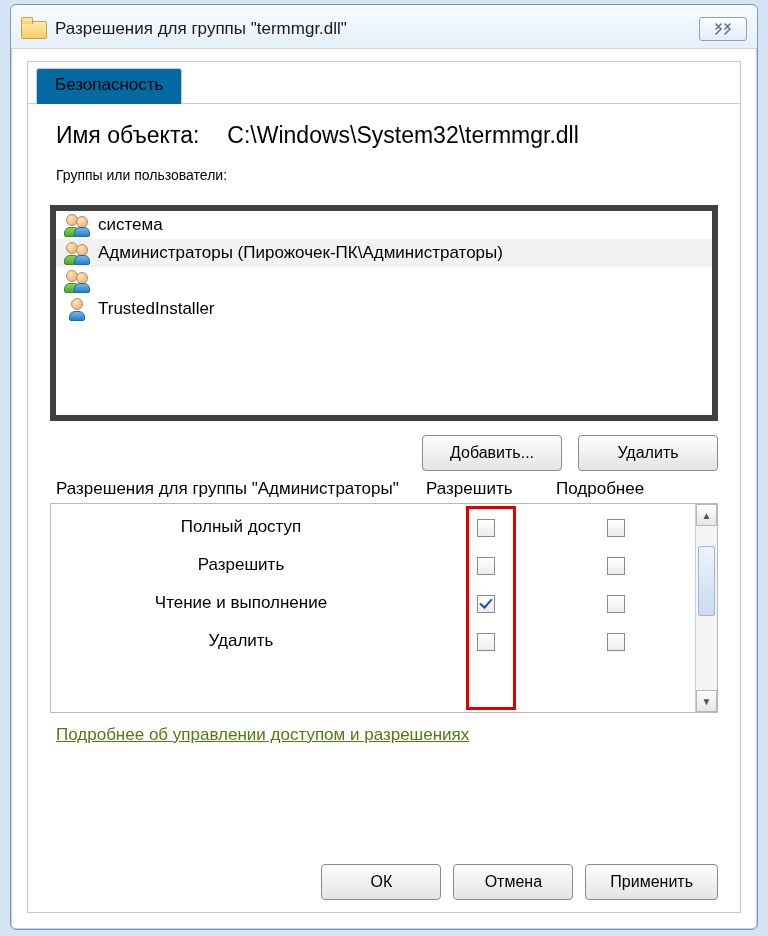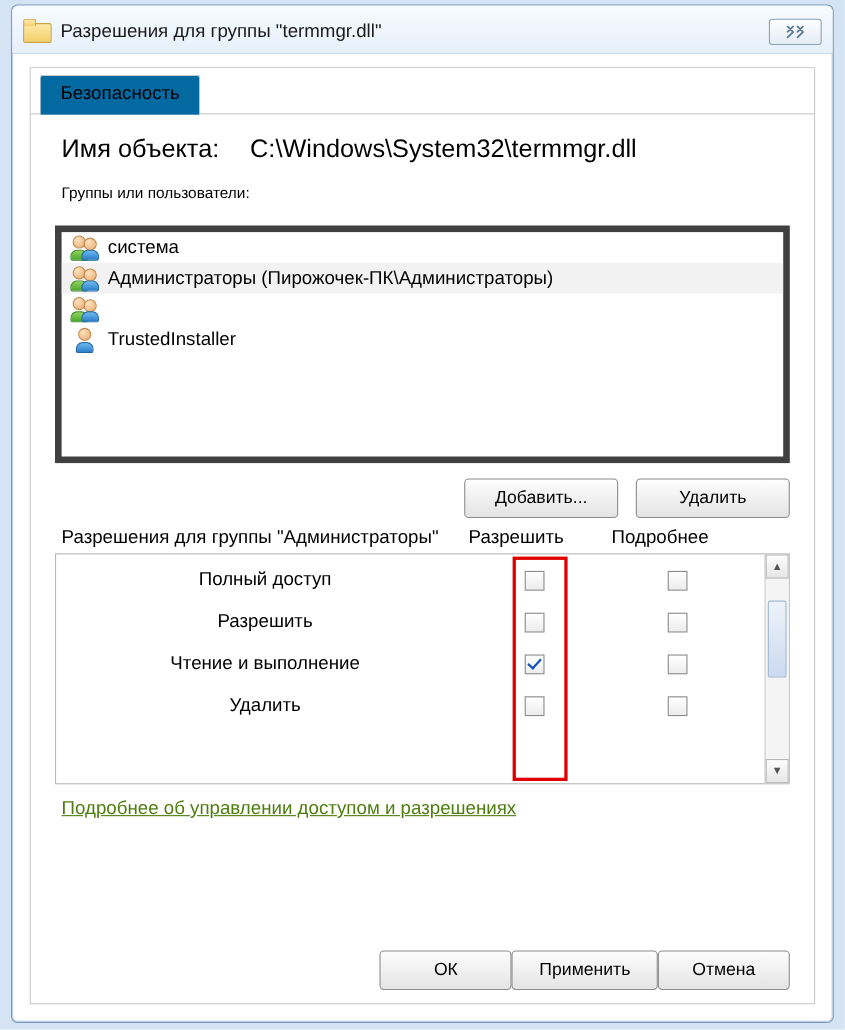--- a/index.html
+++ b/index.html
@@ -223,21 +223,21 @@
     display: inline-block;
     margin: 12px 0 0 6px;
     color: #4d7c0f;
     text-decoration: underline;
     font-size: 17px;
     cursor: pointer;
   }
   .footer {
     position: absolute;
     right: 22px; bottom: 12px;
-    display: flex; 
+    display: flex; gap: 12px;
   }
   .footer .btn { min-width: 120px; }
 </style>
 </head>
 <body>
 
 <div class="window">
 
   <div class="titlebar">
     <span class="folder-icon"></span>
@@ -341,19 +341,19 @@
             <div class="sb-thumb"></div>
           </div>
           <div class="sb-btn">▼</div>
         </div>
       </div>
 
       <a class="link">Подробнее об управлении доступом и разрешениях</a>
 
       <div class="footer">
         <button class="btn">ОК</button>
+        <button class="btn">Отмена</button>
         <button class="btn">Применить</button>
-        <button class="btn">Отмена</button>
       </div>
 
     </div>
   </div>
 </div>
 
 </body></html>

